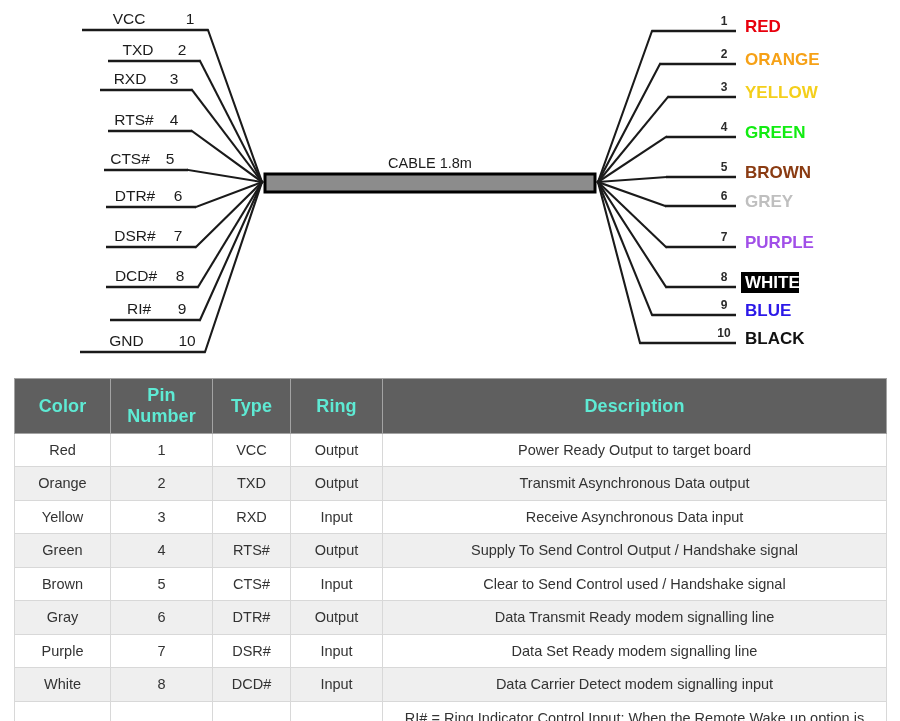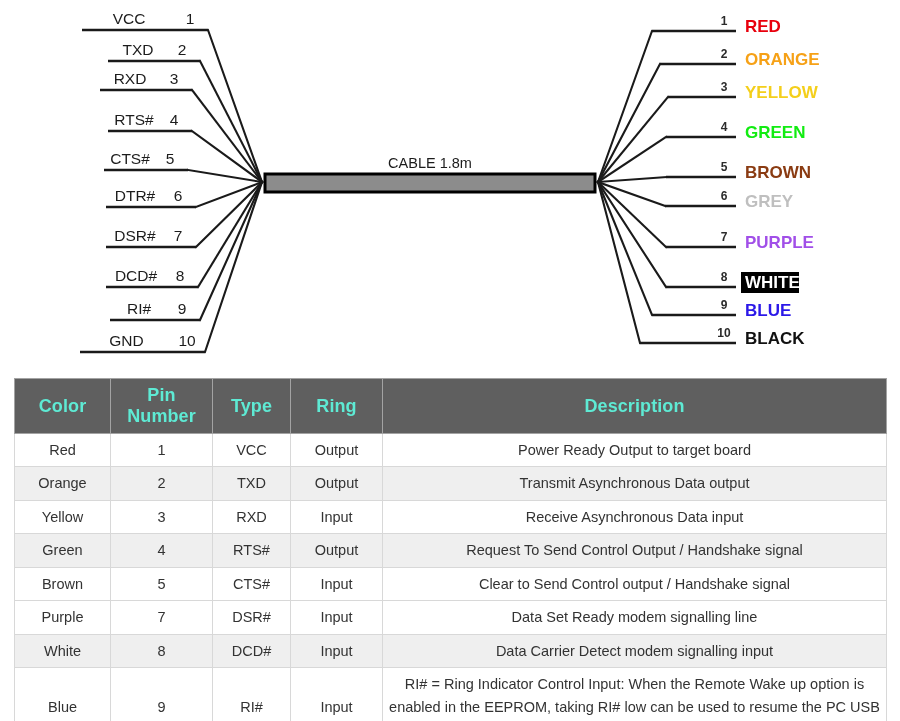--- a/index.html
+++ b/index.html
@@ -259,28 +259,35 @@
           <td>3</td>
           <td>RXD</td>
           <td>Input</td>
           <td class="desc-cell">Receive Asynchronous Data input</td>
         </tr>
         <tr class="even">
           <td>Green</td>
           <td>4</td>
           <td>RTS#</td>
           <td>Output</td>
-          <td class="desc-cell">Request To Send Control Output / Handshake signal</td>
+          <td class="desc-cell">Supply To Send Control Output / Handshake signal</td>
         </tr>
         <tr class="odd">
           <td>Brown</td>
           <td>5</td>
           <td>CTS#</td>
           <td>Input</td>
-          <td class="desc-cell">Clear to Send Control output / Handshake signal</td>
+          <td class="desc-cell">Clear to Send Control used / Handshake signal</td>
+        </tr>
+        <tr class="even">
+          <td>Gray</td>
+          <td>6</td>
+          <td>DTR#</td>
+          <td>Output</td>
+          <td class="desc-cell">Data Transmit Ready modem signalling line</td>
         </tr>
         <tr class="odd">
           <td>Purple</td>
           <td>7</td>
           <td>DSR#</td>
           <td>Input</td>
           <td class="desc-cell">Data Set Ready modem signalling line</td>
         </tr>
         <tr class="even">
           <td>White</td>

